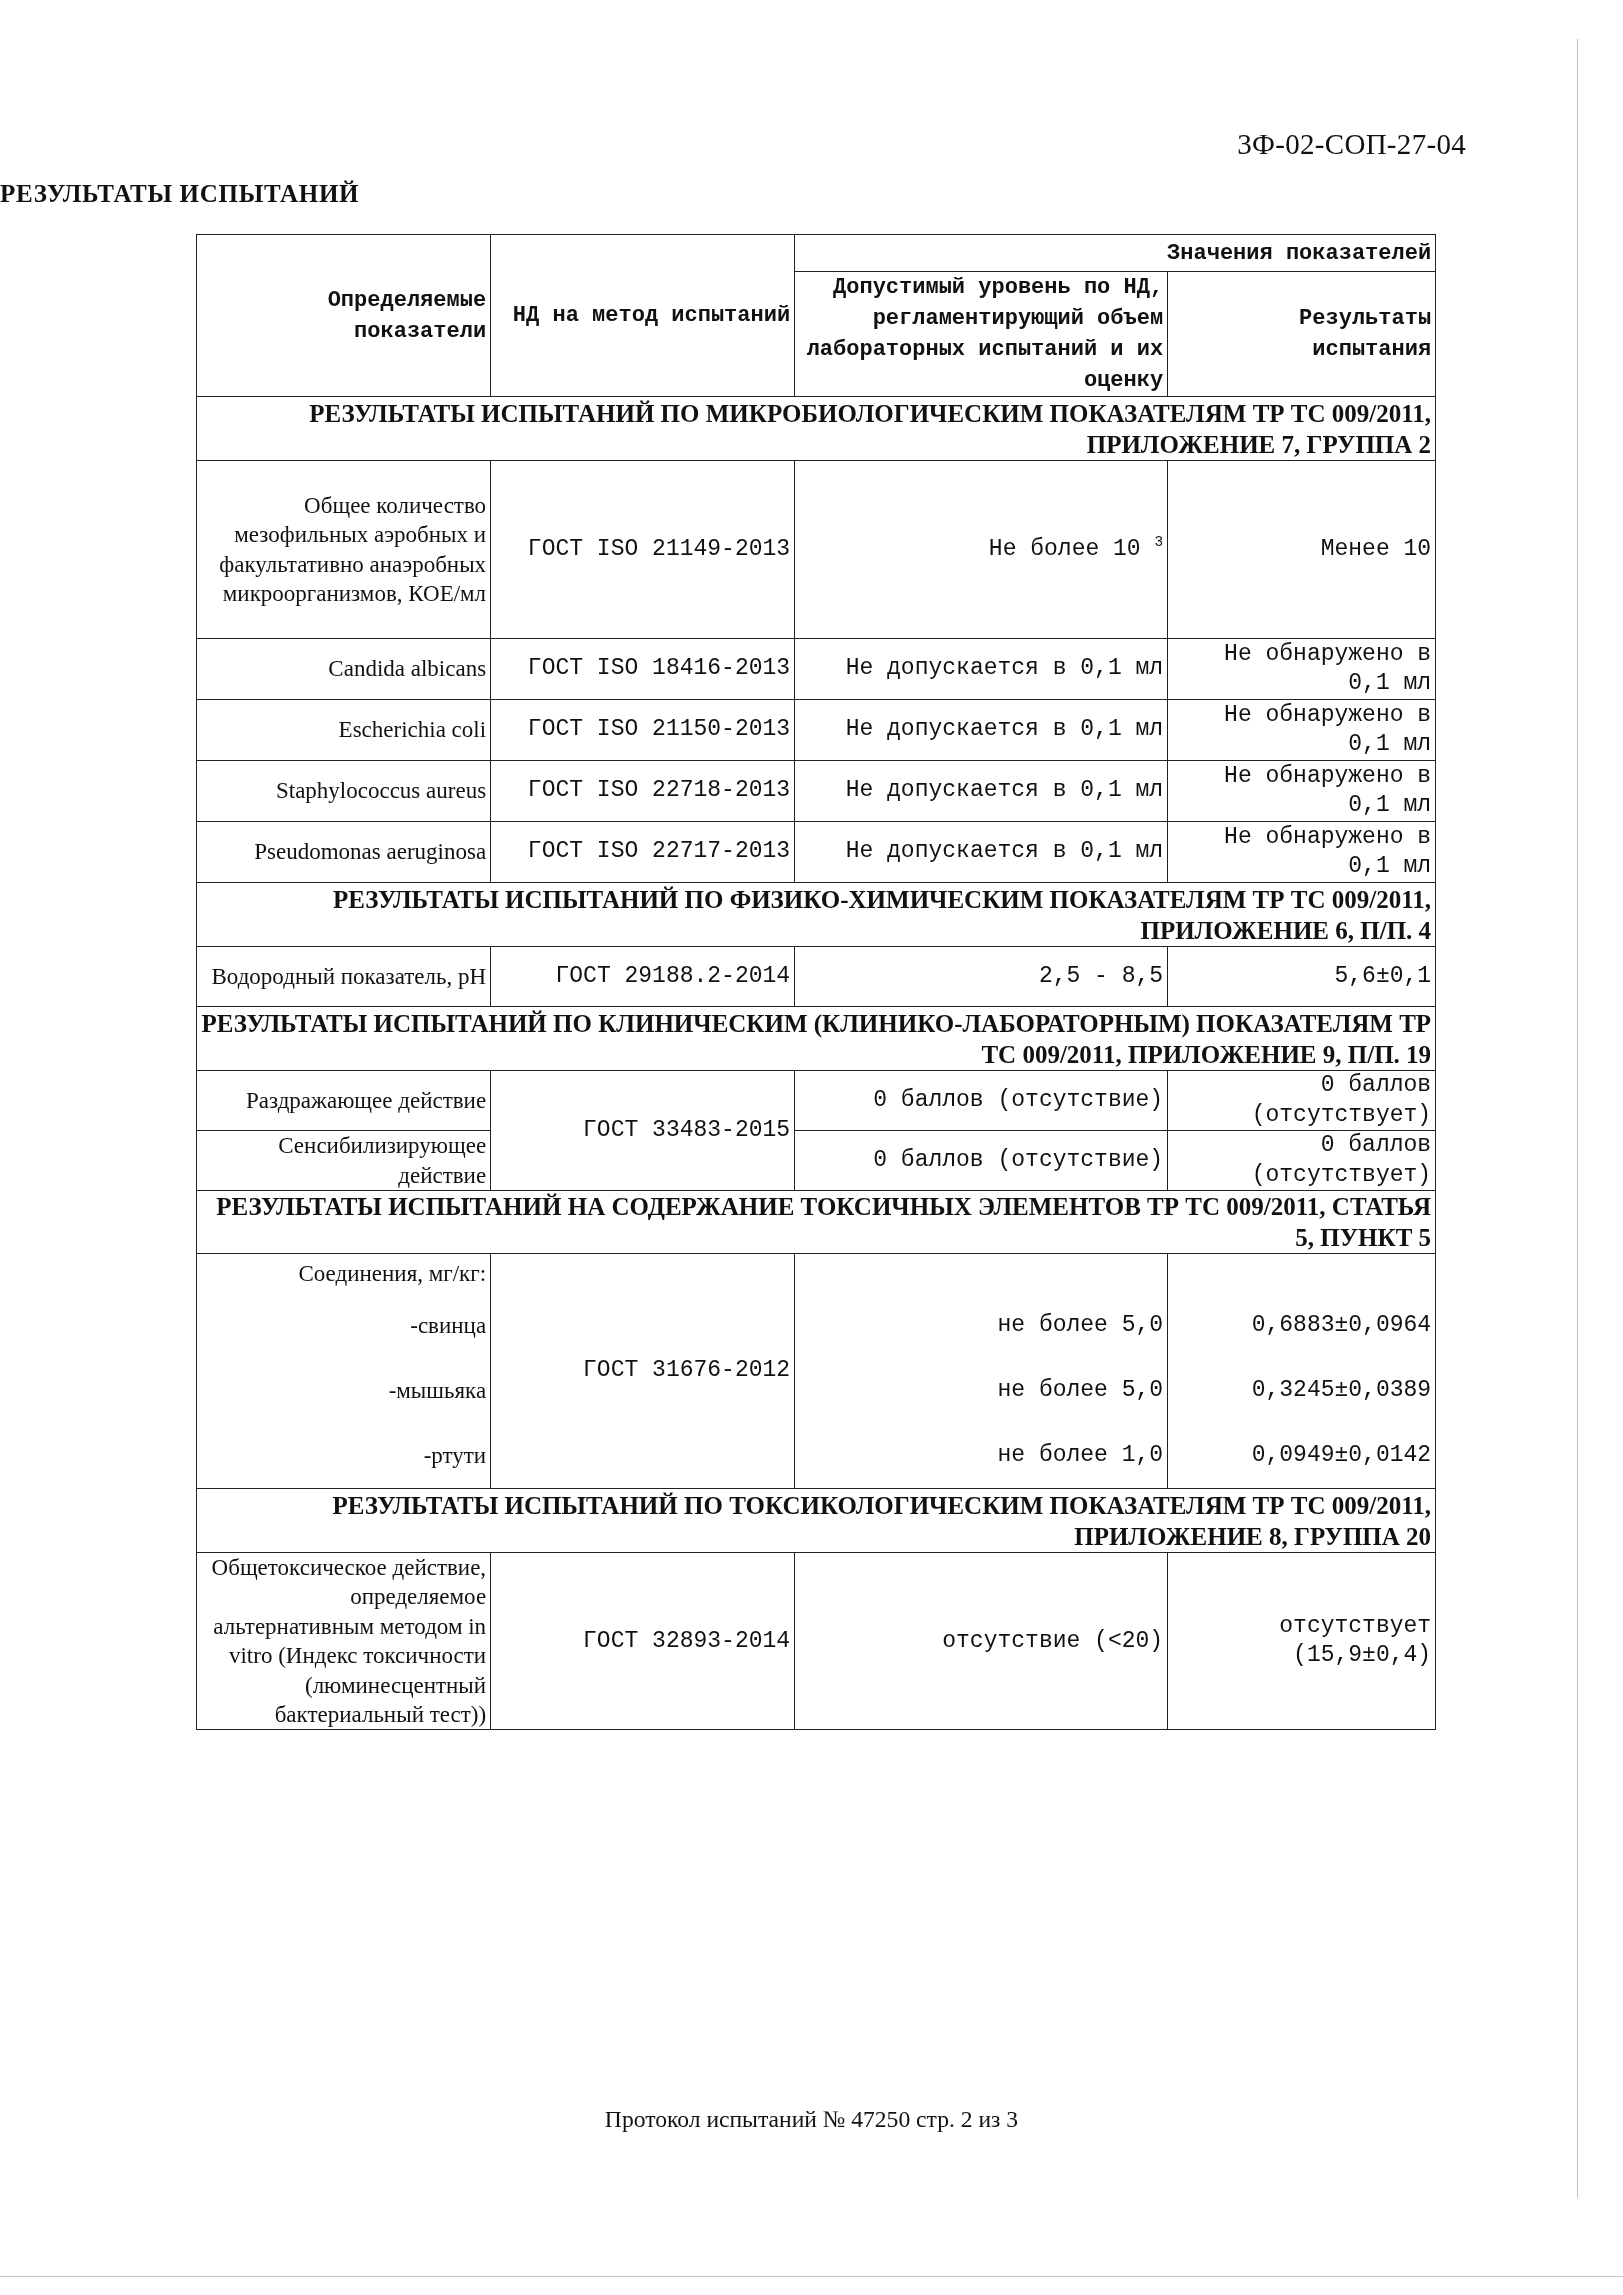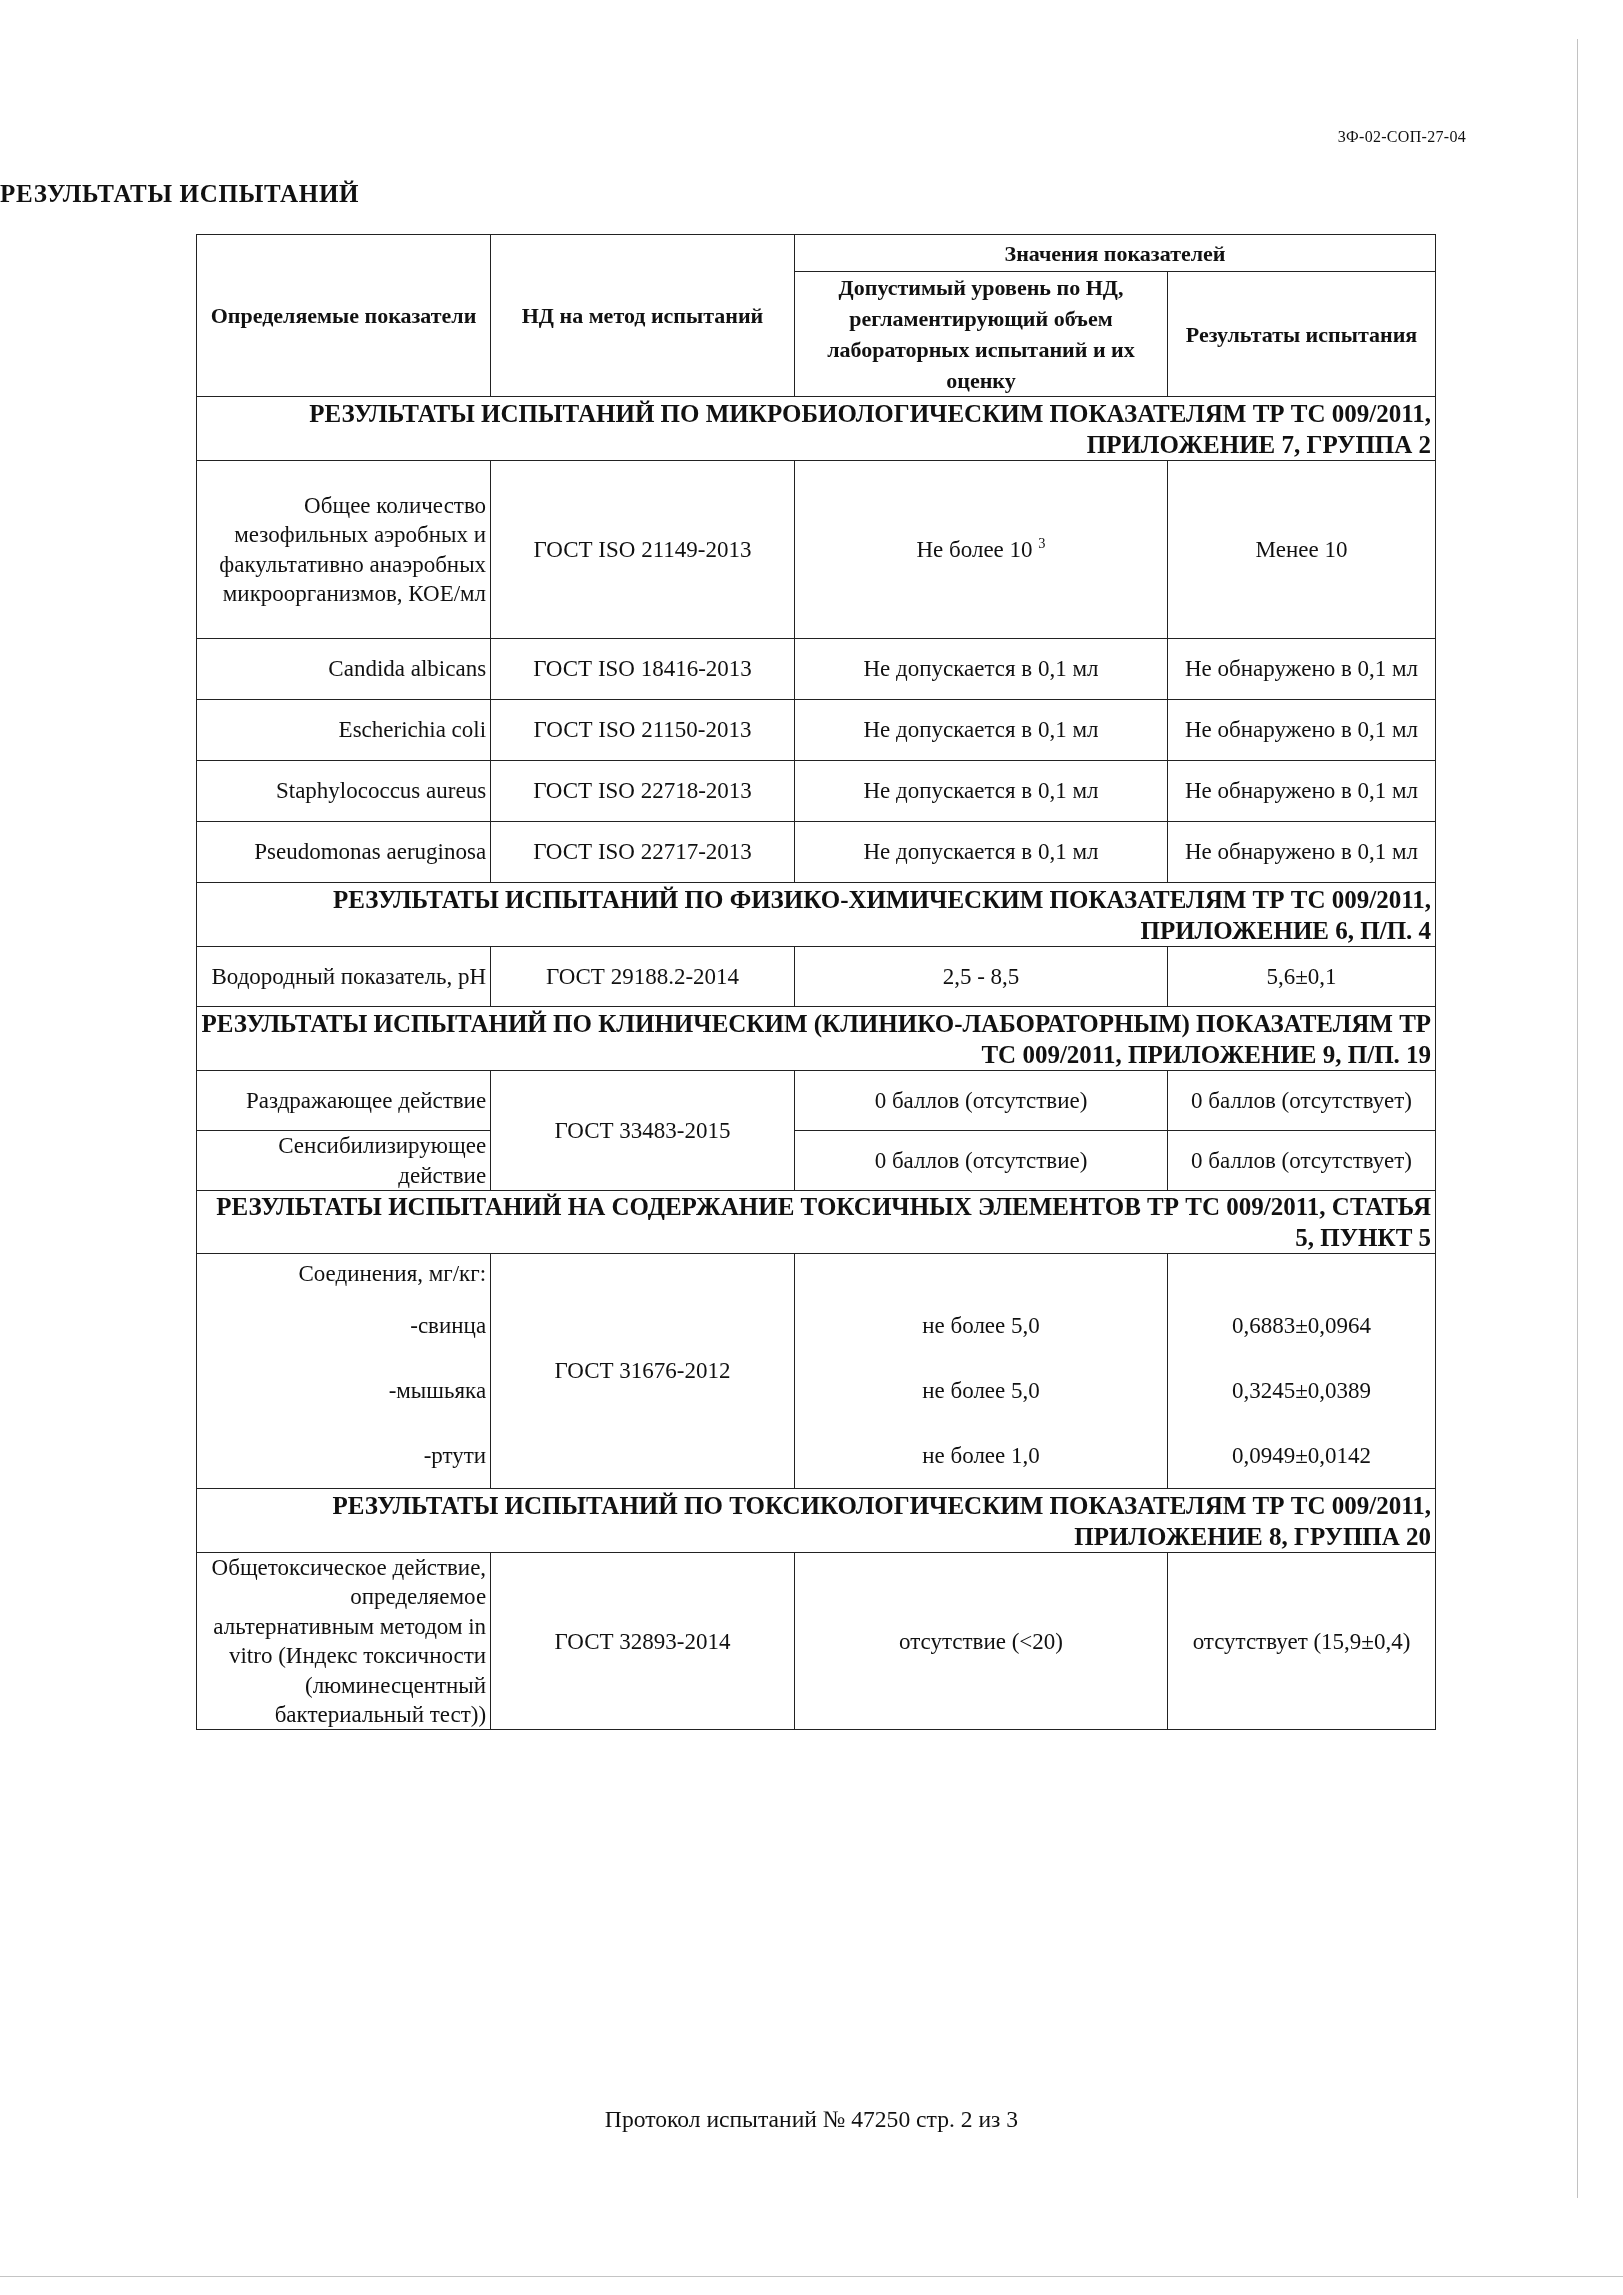--- a/index.html
+++ b/index.html
@@ -11,36 +11,36 @@
   .page-edge-right {
     position: absolute; left: 1577px; top: 39px; width: 1.3px; height: 2159px;
     background: #9a9a9a; opacity: .6;
   }
   .page-edge-bottom {
     position: absolute; left: 0; top: 2276px; width: 1623px; height: 1.3px;
     background: #8a8a8a; opacity: .5;
   }
   .doc-code {
     position: absolute; right: 157px; top: 128px;
-    font-size: 16px; letter-spacing: 0.3px;
+    font-size: 29px; letter-spacing: 0.3px;
   }
   .doc-title {
     position: absolute; left: 0; width: 1623px; top: 180px; text-align: left;
     font-size: 25px; font-weight: bold; letter-spacing: 0.7px;
   }
   table.results {
     position: absolute; left: 196px; top: 234px;
     width: 1240px; border-collapse: collapse; table-layout: fixed;
     font-size: 23px; line-height: 29.4px;
   }
   table.results td, table.results th {
     border: 1.3px solid #222; padding: 0 3.9px; vertical-align: middle;
   }
   table.results th { font-weight: bold; font-size: 22px; line-height: 31px; }
-  .c { text-align: center; }
+  .c { text-align: right; font-family: Liberation Mono, monospace; }
   .l { text-align: right; }
   .section td {
     font-weight: bold; text-align: right; font-size: 25px; line-height: 31px;
     border-top: 2.6px solid #111; border-bottom: 2.6px solid #111;
   }
   .thick-top th { border-top: 2.6px solid #111; }
   sup { font-size: 14.4px; vertical-align: super; line-height: 0; }
   .lines div { height: 65px; line-height: 65px; }
   .lines div.first { height: 39px; line-height: 39px; }
   .footer {

